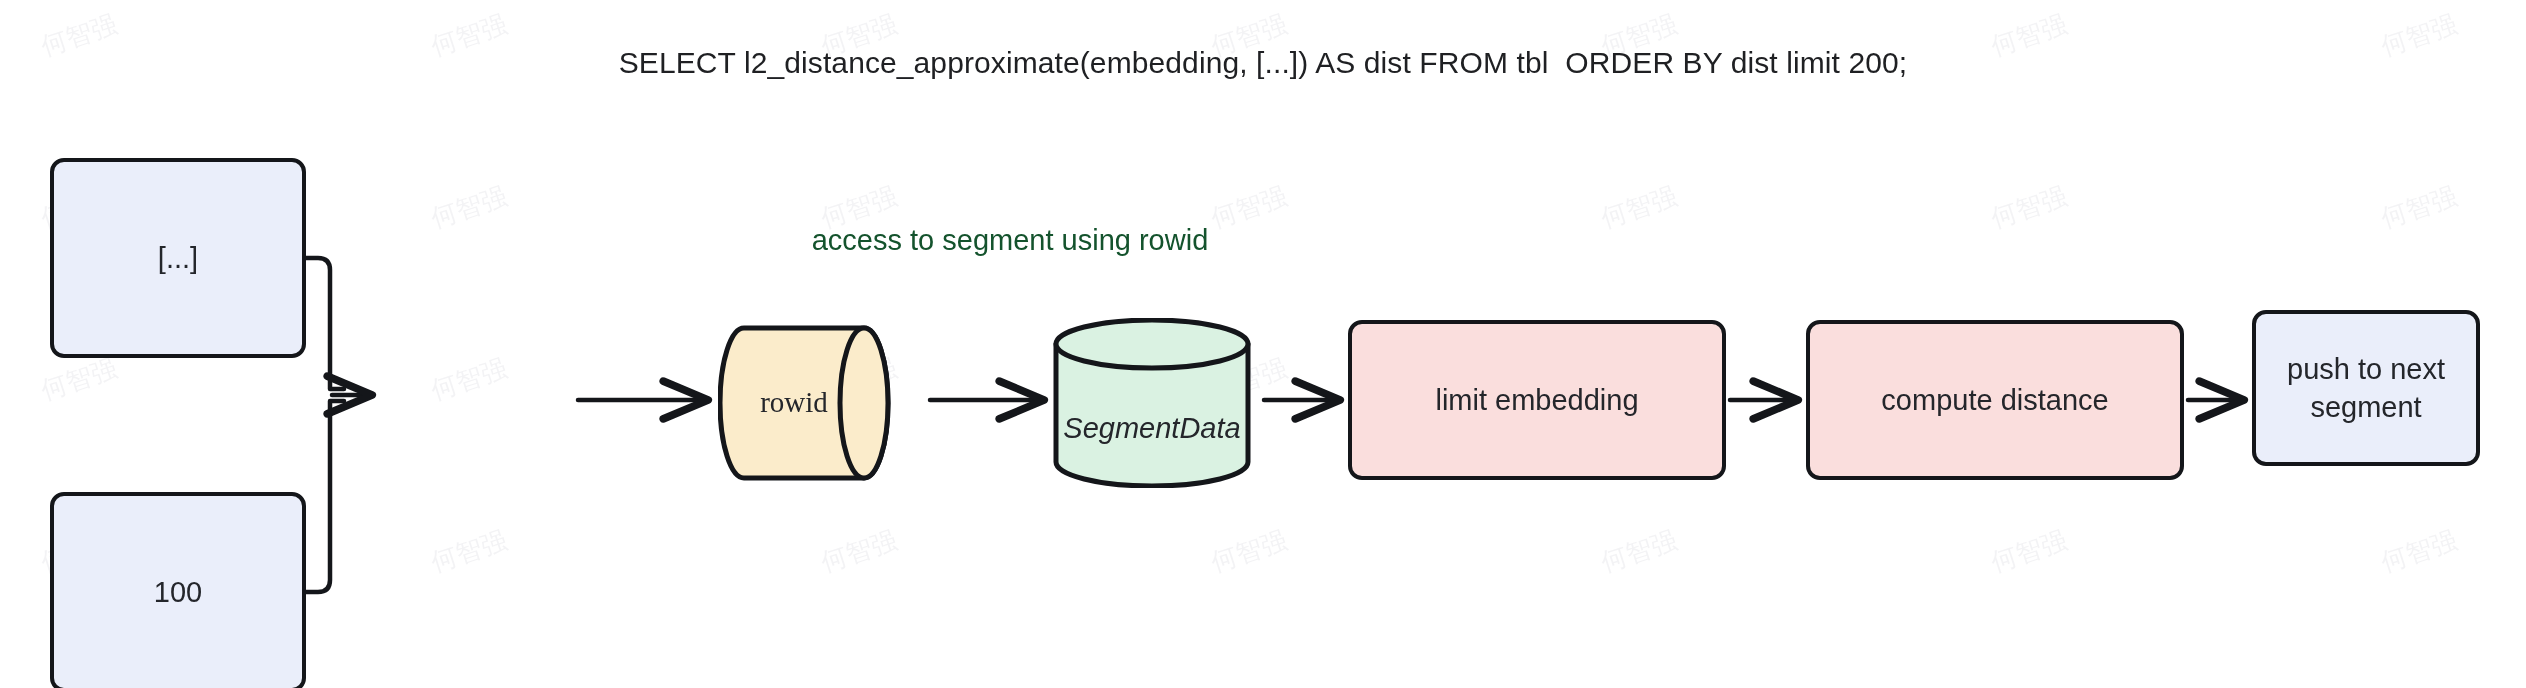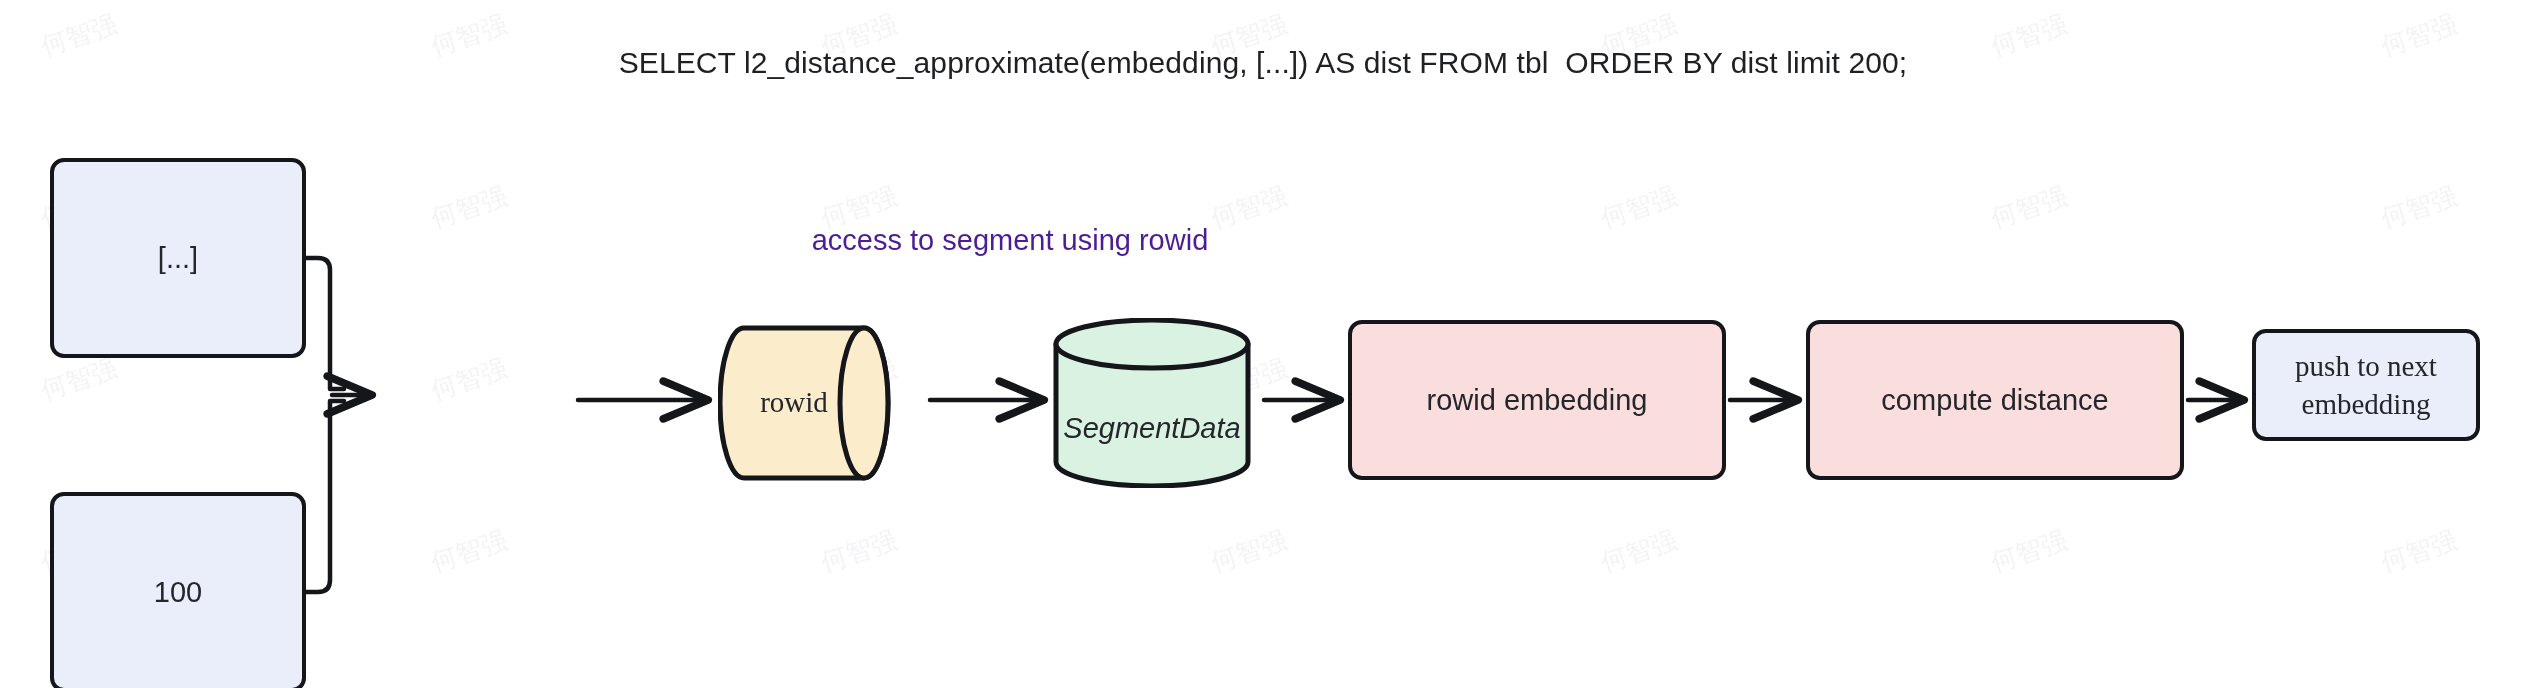--- a/index.html
+++ b/index.html
@@ -31,21 +31,21 @@
     letter-spacing: 0.1px;
   }
   
   #edge-label-access {
     position: absolute;
     left: 790px;
     top: 224px;
     width: 440px;
     text-align: center;
     font-size: 29px;
-    color: #4c1d95;
+    color: #14532d;
     font-family: "Liberation Sans", sans-serif;
     white-space: nowrap;
   }
   
   .node-box {
     position: absolute;
     box-sizing: border-box;
     border: 4px solid #14161a;
     border-radius: 14px;
     display: flex;
@@ -58,21 +58,21 @@
     font-family: "Liberation Sans", sans-serif;
     padding: 4px 10px;
   }
   .fill-lav   { background: #eaeefa; }
   .fill-pink  { background: #fadedd; }
 
   #node-vec     { left: 50px;   top: 158px; width: 256px; height: 100px; }
   #node-limit   { left: 50px;   top: 492px; width: 256px; height: 100px; }
   #node-read    { left: 1348px; top: 320px; width: 378px; height: 160px; }
   #node-compute { left: 1806px; top: 320px; width: 378px; height: 160px; }
-  #node-push    { left: 2252px; top: 329px; width: 228px; height: 112px; font-family: Liberation Serif, serif; }
+  #node-push    { left: 2252px; top: 310px; width: 228px; height: 156px; }
 
   
   #node-vec   { height: 200px; top: 158px; }
   #node-limit { height: 200px; top: 492px; }
 
   
   .cyl-wrap {
     position: absolute;
   }
   .cyl-label {
@@ -189,24 +189,24 @@
   </div>
 
   <div id="cyl-segmentdata" class="cyl-wrap">
     <svg width="200" height="170" viewBox="0 0 200 170">
       <path d="M4,26 L4,144 A96,24 0 0 0 196,144 L196,26 Z" fill="#daf2e2" stroke="#14161a" stroke-width="5" stroke-linejoin="round"></path>
       <ellipse cx="100" cy="26" rx="96" ry="24" fill="#daf2e2" stroke="#14161a" stroke-width="5"></ellipse>
     </svg>
     <div class="cyl-label" style="top:94px;font-style:italic;">SegmentData</div>
   </div>
 
-  <div id="node-read" class="node-box fill-pink">rowid embedding</div>
+  <div id="node-read" class="node-box fill-pink">limit embedding</div>
 
   <div id="node-compute" class="node-box fill-pink">compute distance</div>
 
   <div id="node-push" class="node-box fill-lav">
     <div>
       <div>push to next</div>
-      <div>embedding</div>
+      <div>segment</div>
     </div>
   </div>
 
 </div>
 
 </body></html>

